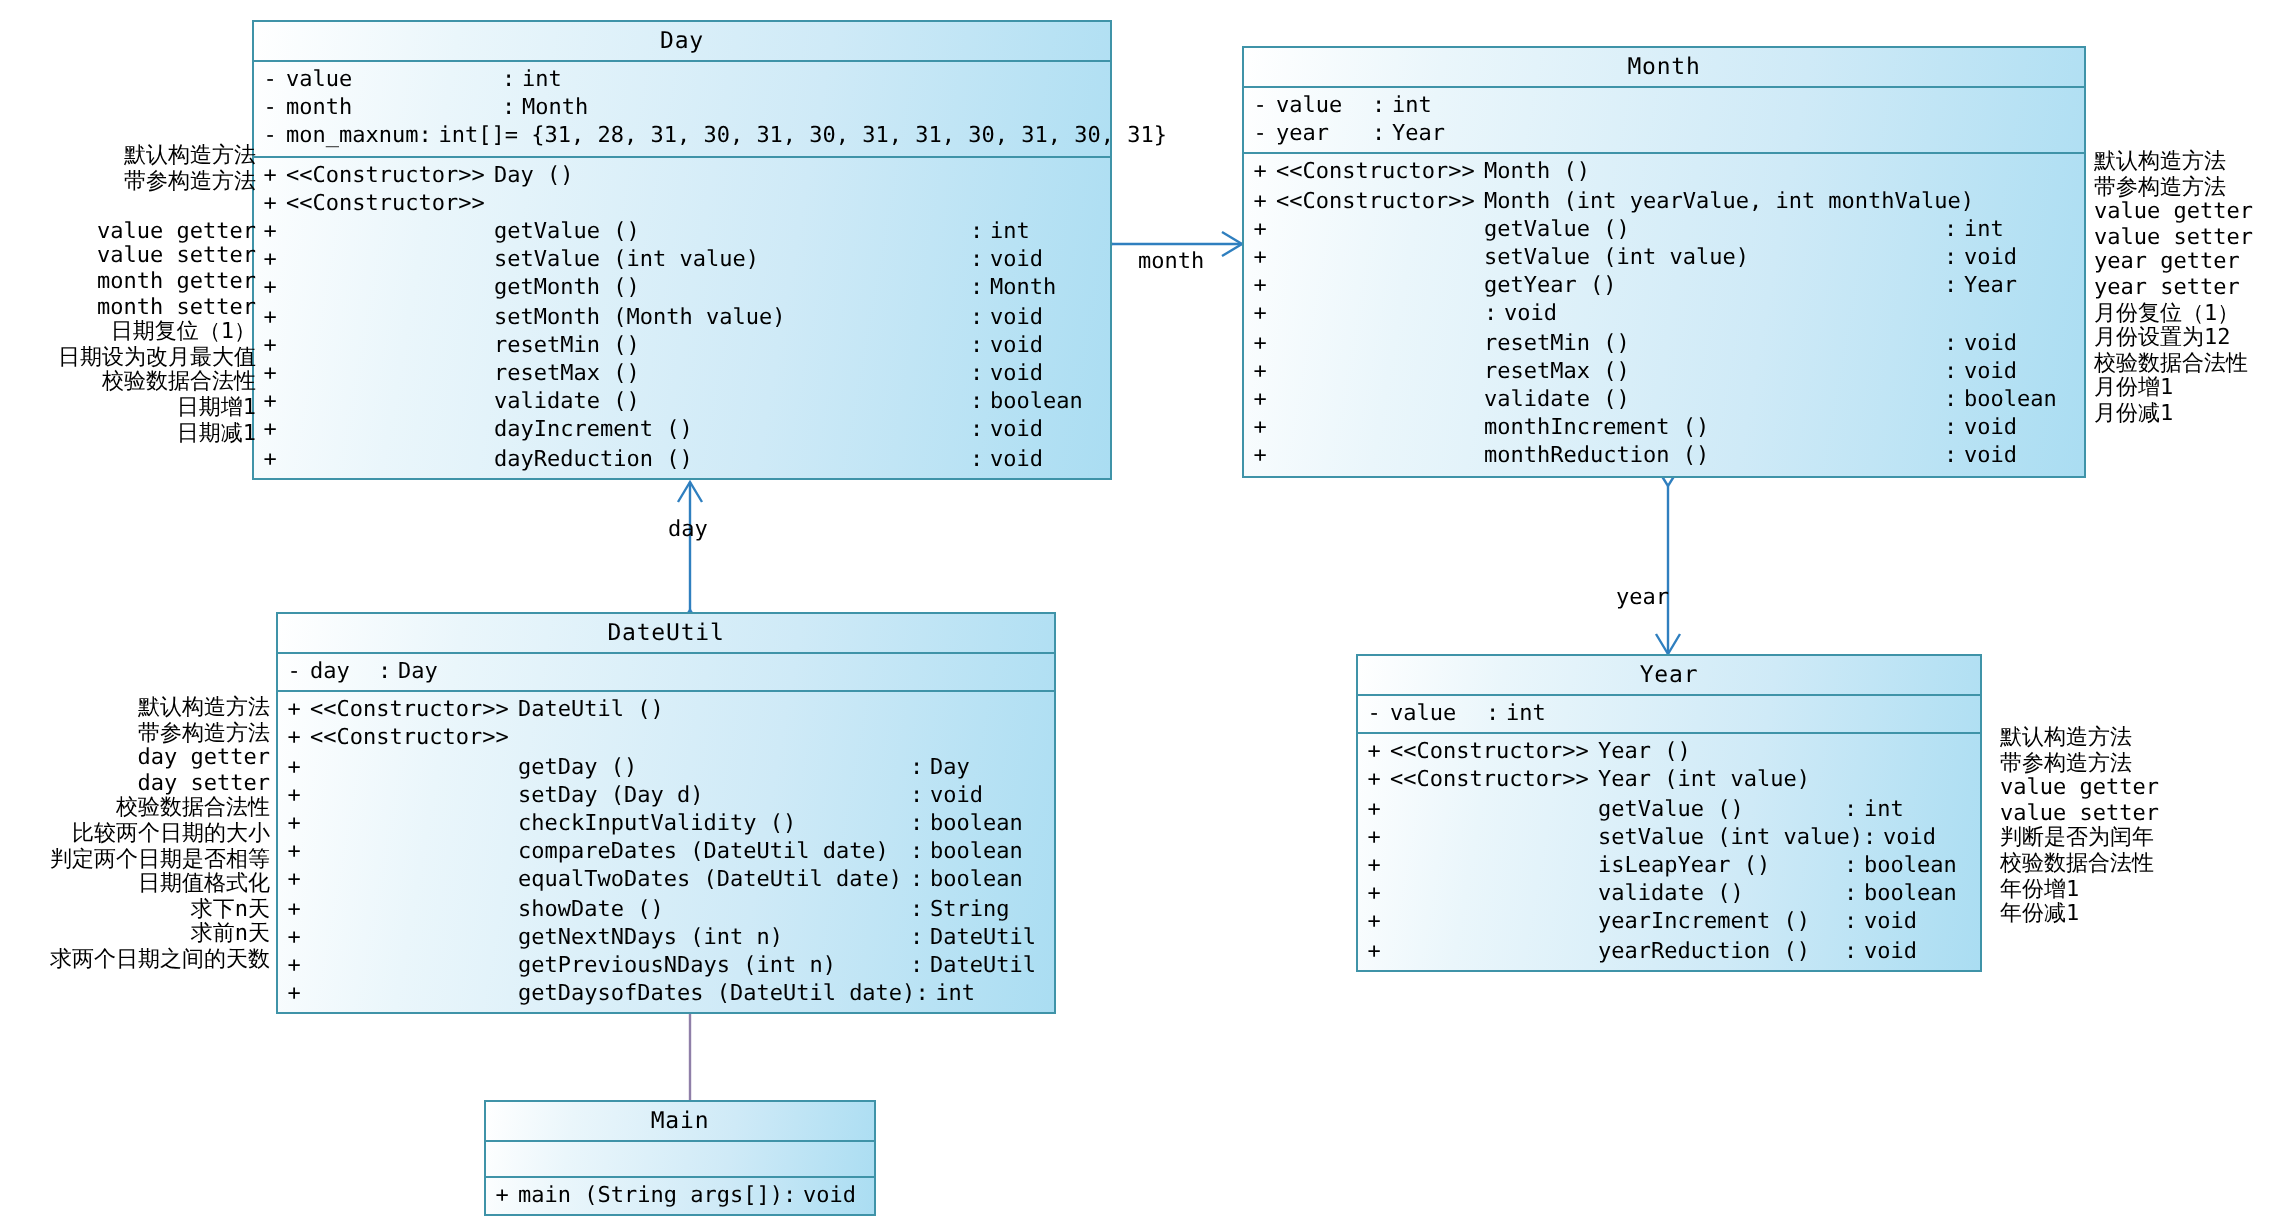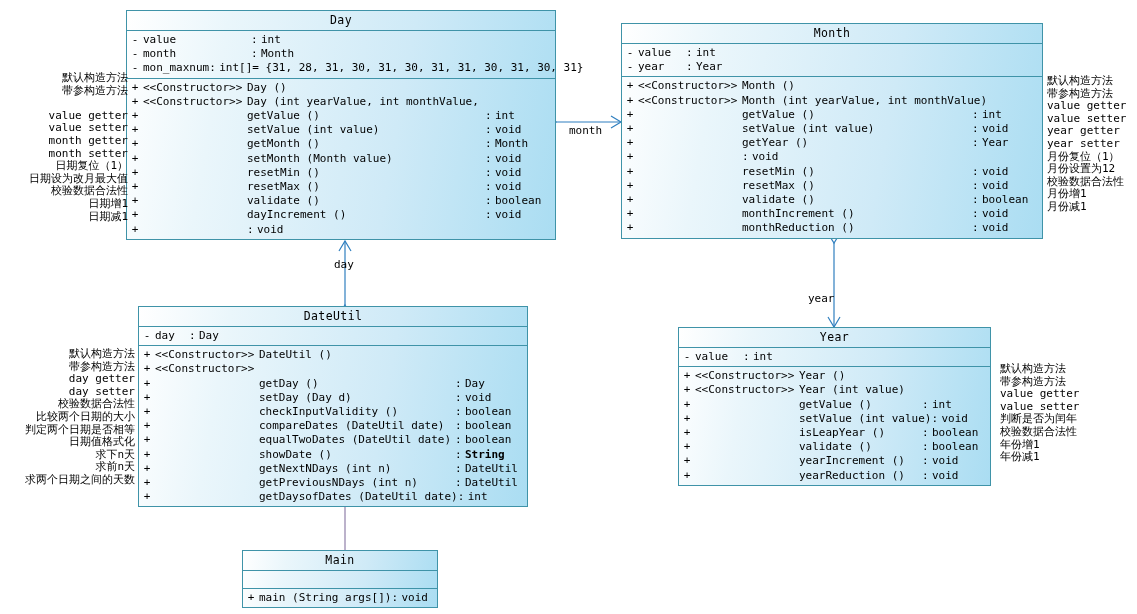--- a/index.html
+++ b/index.html
@@ -131,30 +131,30 @@
       <div class="uml-row">
         <span class="vis">-</span>
         <span style="width:108px;display:inline-block">mon_maxnum</span>
         <span class="colon">:</span>
         <span style="width:62px;display:inline-block">int[]</span>
         <span>= {31, 28, 31, 30, 31, 30, 31, 31, 30, 31, 30, 31}</span>
       </div>
     </div>
     <div class="uml-section cols" id="day-methods">
         <div class="uml-row"><span class="vis">+</span><span class="c-stereo" style="width: 104px; flex: 0 0 104px;">&lt;&lt;Constructor&gt;&gt;</span><span class="c-sig">Day ()</span><span class="c-colon"></span><span class="c-type" style="width: 60px; flex: 0 0 60px;"></span></div>
-        <div class="uml-row"><span class="vis">+</span><span class="c-stereo" style="width: 104px; flex: 0 0 104px;">&lt;&lt;Constructor&gt;&gt;</span><span class="c-sig">Day (int yearValue, int monthValue,</span><span class="c-colon"></span><span class="c-type" style="width: 60px; flex: 0 0 60px;"></span></div>
+        <div class="uml-row"><span class="vis">+</span><span class="c-stereo" style="width: 104px; flex: 0 0 104px;">&lt;&lt;Constructor&gt;&gt;</span><span class="c-colon"></span><span class="c-type" style="width: 60px; flex: 0 0 60px;"></span></div>
         <div class="uml-row"><span class="vis">+</span><span class="c-stereo" style="width: 104px; flex: 0 0 104px;"></span><span class="c-sig">getValue ()</span><span class="c-colon">:</span><span class="c-type" style="width: 60px; flex: 0 0 60px;">int</span></div>
         <div class="uml-row"><span class="vis">+</span><span class="c-stereo" style="width: 104px; flex: 0 0 104px;"></span><span class="c-sig">setValue (int value)</span><span class="c-colon">:</span><span class="c-type" style="width: 60px; flex: 0 0 60px;">void</span></div>
         <div class="uml-row"><span class="vis">+</span><span class="c-stereo" style="width: 104px; flex: 0 0 104px;"></span><span class="c-sig">getMonth ()</span><span class="c-colon">:</span><span class="c-type" style="width: 60px; flex: 0 0 60px;">Month</span></div>
         <div class="uml-row"><span class="vis">+</span><span class="c-stereo" style="width: 104px; flex: 0 0 104px;"></span><span class="c-sig">setMonth (Month value)</span><span class="c-colon">:</span><span class="c-type" style="width: 60px; flex: 0 0 60px;">void</span></div>
         <div class="uml-row"><span class="vis">+</span><span class="c-stereo" style="width: 104px; flex: 0 0 104px;"></span><span class="c-sig">resetMin ()</span><span class="c-colon">:</span><span class="c-type" style="width: 60px; flex: 0 0 60px;">void</span></div>
         <div class="uml-row"><span class="vis">+</span><span class="c-stereo" style="width: 104px; flex: 0 0 104px;"></span><span class="c-sig">resetMax ()</span><span class="c-colon">:</span><span class="c-type" style="width: 60px; flex: 0 0 60px;">void</span></div>
         <div class="uml-row"><span class="vis">+</span><span class="c-stereo" style="width: 104px; flex: 0 0 104px;"></span><span class="c-sig">validate ()</span><span class="c-colon">:</span><span class="c-type" style="width: 60px; flex: 0 0 60px;">boolean</span></div>
         <div class="uml-row"><span class="vis">+</span><span class="c-stereo" style="width: 104px; flex: 0 0 104px;"></span><span class="c-sig">dayIncrement ()</span><span class="c-colon">:</span><span class="c-type" style="width: 60px; flex: 0 0 60px;">void</span></div>
-        <div class="uml-row"><span class="vis">+</span><span class="c-stereo" style="width: 104px; flex: 0 0 104px;"></span><span class="c-colon">:</span><span class="c-type" style="width: 60px; flex: 0 0 60px;">void</span></div>
+        <div class="uml-row"><span class="vis">+</span><span class="c-stereo" style="width: 104px; flex: 0 0 104px;"></span><span class="c-sig">dayReduction ()</span><span class="c-colon">:</span><span class="c-type" style="width: 60px; flex: 0 0 60px;">void</span></div>
       </div>
   </div>
 
   <div class="uml-class" style="left:621px; top:23px; width:422px;">
     <div class="uml-title">Month</div>
     <div class="uml-section">
       <div class="uml-row">
         <span class="vis">-</span>
         <span style="width:48px;display:inline-block">value</span>
         <span class="colon">:</span>
@@ -193,21 +193,21 @@
       </div>
     </div>
     <div class="uml-section cols" id="dateutil-methods">
         <div class="uml-row"><span class="vis">+</span><span class="c-stereo" style="width: 104px; flex: 0 0 104px;">&lt;&lt;Constructor&gt;&gt;</span><span class="c-sig">DateUtil ()</span><span class="c-colon"></span><span class="c-type" style="width: 62px; flex: 0 0 62px;"></span></div>
         <div class="uml-row"><span class="vis">+</span><span class="c-stereo" style="width: 104px; flex: 0 0 104px;">&lt;&lt;Constructor&gt;&gt;</span><span class="c-colon"></span><span class="c-type" style="width: 62px; flex: 0 0 62px;"></span></div>
         <div class="uml-row"><span class="vis">+</span><span class="c-stereo" style="width: 104px; flex: 0 0 104px;"></span><span class="c-sig">getDay ()</span><span class="c-colon">:</span><span class="c-type" style="width: 62px; flex: 0 0 62px;">Day</span></div>
         <div class="uml-row"><span class="vis">+</span><span class="c-stereo" style="width: 104px; flex: 0 0 104px;"></span><span class="c-sig">setDay (Day d)</span><span class="c-colon">:</span><span class="c-type" style="width: 62px; flex: 0 0 62px;">void</span></div>
         <div class="uml-row"><span class="vis">+</span><span class="c-stereo" style="width: 104px; flex: 0 0 104px;"></span><span class="c-sig">checkInputValidity ()</span><span class="c-colon">:</span><span class="c-type" style="width: 62px; flex: 0 0 62px;">boolean</span></div>
         <div class="uml-row"><span class="vis">+</span><span class="c-stereo" style="width: 104px; flex: 0 0 104px;"></span><span class="c-sig">compareDates (DateUtil date)</span><span class="c-colon">:</span><span class="c-type" style="width: 62px; flex: 0 0 62px;">boolean</span></div>
         <div class="uml-row"><span class="vis">+</span><span class="c-stereo" style="width: 104px; flex: 0 0 104px;"></span><span class="c-sig">equalTwoDates (DateUtil date)</span><span class="c-colon">:</span><span class="c-type" style="width: 62px; flex: 0 0 62px;">boolean</span></div>
-        <div class="uml-row"><span class="vis">+</span><span class="c-stereo" style="width: 104px; flex: 0 0 104px;"></span><span class="c-sig">showDate ()</span><span class="c-colon">:</span><span class="c-type" style="width: 62px; flex: 0 0 62px; font-weight: bold;">String</span></div>
+        <div class="uml-row"><span class="vis">+</span><span class="c-stereo" style="width: 104px; flex: 0 0 104px;"></span><span class="c-sig">showDate ()</span><span class="c-colon">:</span><span class="c-type" style="width: 62px; flex: 0 0 62px;">String</span></div>
         <div class="uml-row"><span class="vis">+</span><span class="c-stereo" style="width: 104px; flex: 0 0 104px;"></span><span class="c-sig">getNextNDays (int n)</span><span class="c-colon">:</span><span class="c-type" style="width: 62px; flex: 0 0 62px;">DateUtil</span></div>
         <div class="uml-row"><span class="vis">+</span><span class="c-stereo" style="width: 104px; flex: 0 0 104px;"></span><span class="c-sig">getPreviousNDays (int n)</span><span class="c-colon">:</span><span class="c-type" style="width: 62px; flex: 0 0 62px;">DateUtil</span></div>
         <div class="uml-row"><span class="vis">+</span><span class="c-stereo" style="width: 104px; flex: 0 0 104px;"></span><span class="c-sig">getDaysofDates (DateUtil date)</span><span class="c-colon">:</span><span class="c-type" style="width: 62px; flex: 0 0 62px;">int</span></div>
       </div>
   </div>
 
   <div class="uml-class" style="left:678px; top:327px; width:313px;">
     <div class="uml-title">Year</div>
     <div class="uml-section">
       <div class="uml-row">

